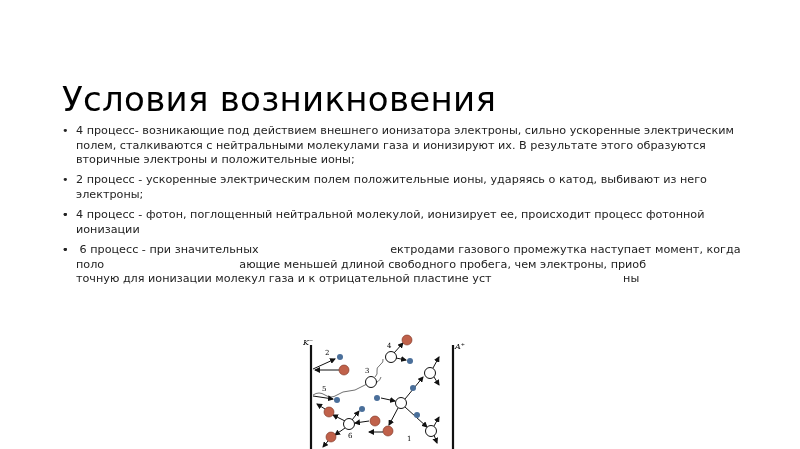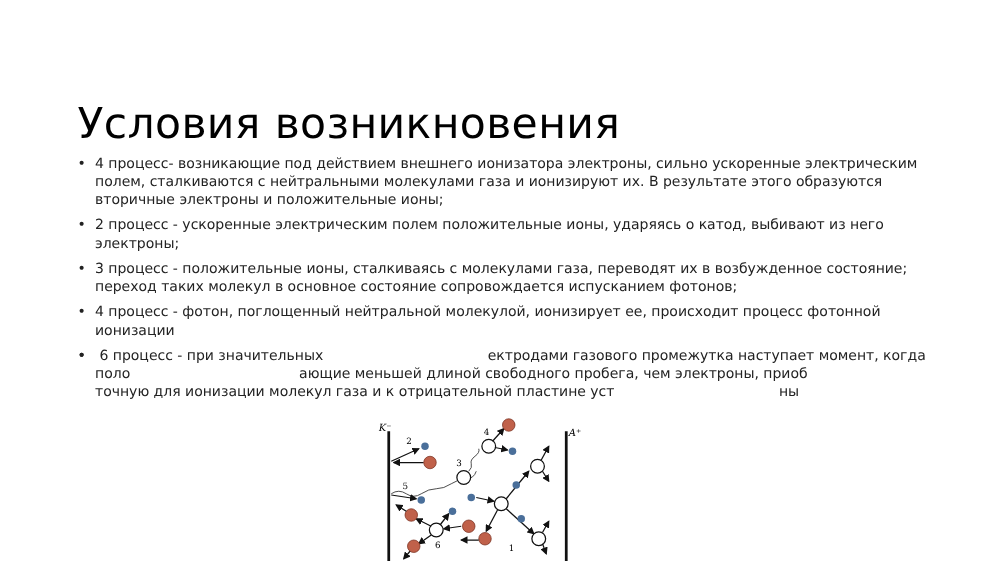--- a/index.html
+++ b/index.html
@@ -14,21 +14,21 @@
 </head>
 <body>
 
 <h1 class="title">
   <span>Условия возникновения</span>
 </h1>
 
 <ul class="bullets">
   <li><span class="dot">•</span><span>4 процесс- возникающие под действием внешнего ионизатора электроны, сильно ускоренные электрическим полем, сталкиваются с нейтральными молекулами газа и ионизируют их. В результате этого образуются вторичные электроны и положительные ионы;</span></li>
   <li><span class="dot">•</span><span>2 процесс - ускоренные электрическим полем положительные ионы, ударяясь о катод, выбивают из него электроны;</span></li>
-  <li><span class="dot">•</span><span>3 процесс - положительные ионы, сталкиваясь с молекулами газа, переводят их в возбужденное состояние; переход таких молекул в основное состояние сопровождается испусканием фотонов;</span></li>
+  <li><span class="dot">•</span></li>
   <li><span class="dot">•</span><span>4 процесс - фотон, поглощенный нейтральной молекулой, ионизирует ее, происходит процесс фотонной ионизации</span></li>
   <li><span class="dot">•</span></li>
   <li style="white-space:pre-wrap"><span class="dot">•</span><span> 6 процесс - при значительных                                     ектродами газового промежутка наступает момент, когда поло                                      ающие меньшей длиной свободного пробега, чем электроны, приоб                                     точную для ионизации молекул газа и к отрицательной пластине уст                                     ны</span></li>
 </ul>
 
 <div class="diagram">
   <svg width="165" height="116" viewBox="0 0 165 116">
     <defs>
       <marker id="ah" markerWidth="6" markerHeight="6" refX="5" refY="3" orient="auto">
           <path d="M0,0 L6,3 L0,6 z" fill="#111"></path>

